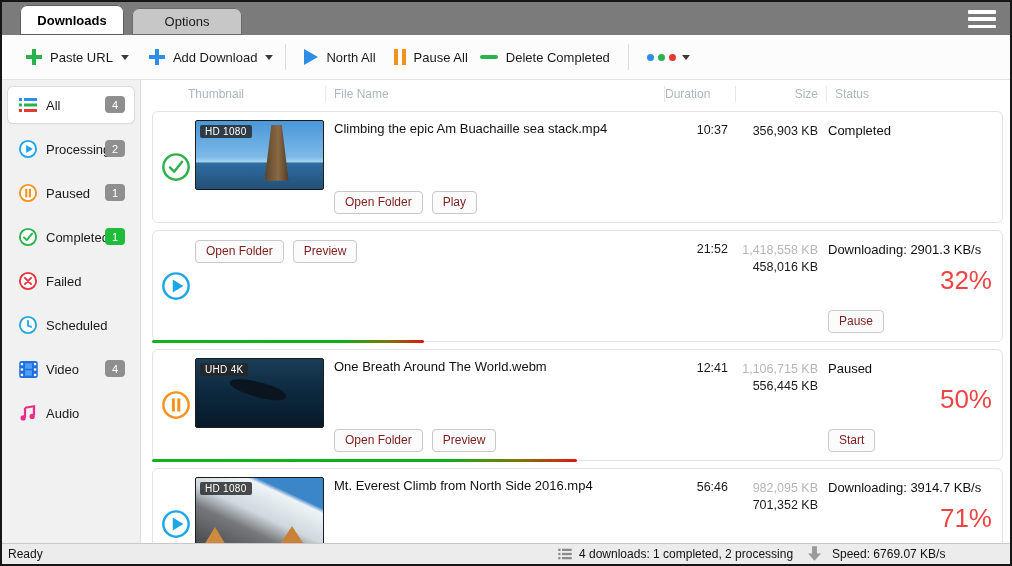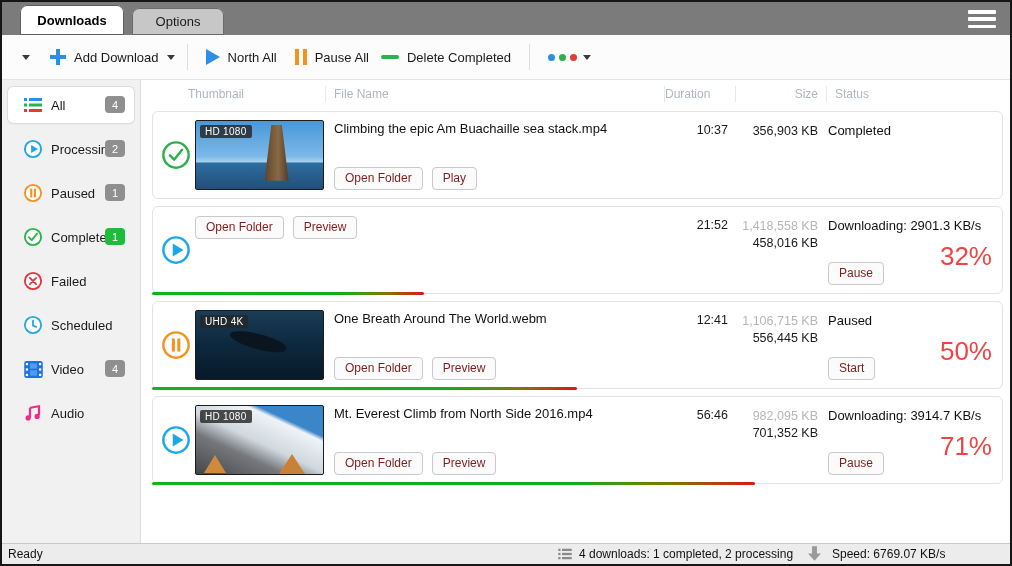--- a/index.html
+++ b/index.html
@@ -3,21 +3,21 @@
 <meta charset="utf-8">
 <style>
   * { margin:0; padding:0; box-sizing:border-box; }
   html,body { width:1012px; height:566px; font-family:"Liberation Sans", sans-serif; background:#555; }
   .window { position:relative; width:1012px; height:566px; border:2px solid #161616; background:#fff; overflow:hidden; }
 
   
   .titlebar { position:absolute; left:0; top:0; right:0; height:33px; background:#7b7b7b; }
   .tab { position:absolute; border-radius:7px 7px 0 0; display:flex; align-items:center; justify-content:center; font-size:13px; cursor:default; }
   .tab-downloads { left:18px; top:3px; width:104px; height:30px; background:#fff; font-weight:bold; color:#000; box-shadow:0 0 0 1px #5f5f5f inset; }
-  .tab-options { left:130px; top:6px; width:92px; height:27px; background:#c7c7c7; color:#1a1a1a; box-shadow:0 0 0 1px #6a6a6a inset; }
+  .tab-options { left:130px; top:6px; width:110px; height:27px; background:#c7c7c7; color:#1a1a1a; box-shadow:0 0 0 1px #6a6a6a inset; }
   .hamburger { position:absolute; right:14px; top:8px; width:28px; height:18px; display:flex; flex-direction:column; justify-content:space-between; }
   .hamburger span { display:block; height:3.5px; background:#fff; border-radius:1px; }
 
   
   .toolbar { position:absolute; left:0; top:33px; right:0; height:45px; background:#fcfcfc; border-bottom:1px solid #e3e3e3; display:flex; align-items:center; padding-left:18px; font-size:13px; color:#1a1a1a; }
   .tb-item { display:flex; align-items:center; gap:8px; padding:6px 6px; cursor:default; }
   .caret { width:0; height:0; border-left:4px solid transparent; border-right:4px solid transparent; border-top:5px solid #3a3a3a; margin-left:2px; }
   .tb-sep { width:1px; height:26px; background:#ddd; margin:0 12px; }
   .plus { position:relative; width:16px; height:16px; }
   .plus::before, .plus::after { content:""; position:absolute; background:currentColor; }
@@ -25,39 +25,39 @@
   .plus::after { left:0; top:6px; width:16px; height:4px; }
   .plus-green { color:#2bb24c; } .plus-blue { color:#2e8de5; }
   .tri-blue { width:0; height:0; border-top:8px solid transparent; border-bottom:8px solid transparent; border-left:14px solid #2e8de5; }
   .pausebars { display:flex; gap:4px; } .pausebars i { width:4px; height:16px; background:#f5921e; }
   .dash-green { width:18px; height:4px; background:#2bb24c; border-radius:2px; }
   .dots { display:flex; gap:4px; align-items:center; }
   .dots i { width:7px; height:7px; border-radius:50%; }
 
   
   .sidebar { position:absolute; left:0; top:78px; width:139px; bottom:21px; background:#f1f1f1; border-right:1px solid #ddd; padding-top:7px; }
-  .side-item { position:relative; height:36px; margin:0 6px 8px 6px; display:flex; align-items:center; padding-left:15px; border-radius:5px; font-size:13px; color:#1a1a1a; cursor:default; }
+  .side-item { position:relative; height:36px; margin:0 6px 8px 6px; display:flex; align-items:center; padding-left:10px; border-radius:5px; font-size:13px; color:#1a1a1a; cursor:default; }
   .side-item.selected { background:#fff; box-shadow:0 0 0 1px #dcdcdc, 0 1px 2px rgba(0,0,0,.08); }
   .side-item .sicon { width:20px; height:20px; margin-right:8px; display:flex; align-items:center; justify-content:center; }
   .count-badge { position:absolute; right:9px; top:9px; min-width:20px; height:17px; background:#8f8f8f; color:#fff; font-size:11px; border-radius:4px; display:flex; align-items:center; justify-content:center; padding:0 4px; }
   .count-badge.green { background:#1fbb3a; }
   .count-badge:empty { display:none; }
 
   
   .main { position:absolute; left:140px; top:78px; right:0; bottom:21px; background:#fff; overflow:hidden; }
   .thead { display:flex; height:27px; align-items:center; margin:0 7px 4px 10px; font-size:12px; color:#aeb6bf; }
   .thead .h-sep { border-left:1px solid #e8e8e8; height:16px; }
   .h-icon { width:34px; }
   .h-thumb { width:139px; padding-left:2px; }
   .h-name { flex:1; padding-left:8px; }
   .h-dur { width:62px; text-align:left; }
   .h-size { width:90px; text-align:right; padding-right:8px; }
   .h-status { width:176px; padding-left:8px; }
 
-  .card { position:relative; display:flex; height:88px; margin:0 7px 7px 10px; background:#fff; border:1px solid #e3e3e3; border-radius:6px; padding:8px; }
+  .card { position:relative; display:flex; height:112px; margin:0 7px 7px 10px; background:#fff; border:1px solid #e3e3e3; border-radius:6px; padding:8px; }
   .statecell { width:34px; display:flex; align-items:center; }
   .thumb { width:129px; height:70px; border:1px solid #1c1c1c; border-radius:2px; position:relative; overflow:hidden; flex:none; margin-right:10px; }
   .qbadge { position:absolute; top:4px; left:4px; background:rgba(38,38,38,.82); color:#fff; font-size:10px; padding:1px 5px; border-radius:2px; z-index:3; letter-spacing:.3px; }
   .mid { flex:1; display:flex; flex-direction:column; justify-content:space-between; padding-top:1px; min-width:0;gap:18px; }
   .fname { font-size:13px; color:#111; line-height:16px; padding-right:6px; }
   .btnrow { display:flex; gap:9px; }
   .btn { font-family:"Liberation Sans", sans-serif; font-size:12px; color:#7f1d1d; background:#fbfbfb; border:1px solid #c9c9c9; border-radius:4px; padding:3px 10px; line-height:15px; }
   .cell-dur { width:62px; text-align:right; font-size:12.5px; color:#1a1a1a; padding-top:3px; }
   .cell-size { width:90px; text-align:right; font-size:12.5px; padding-top:3px; line-height:17px; }
   .size-gray { color:#b6b6b6; } .size-dark { color:#1a1a1a; }
@@ -97,20 +97,24 @@
         <span>Options</span>
       </div>
     <div class="hamburger">
         <span></span>
         <span></span>
         <span></span>
       </div>
   </div>
 
   <div class="toolbar">
+    <div class="tb-item">
+      <span class="plus plus-green"></span>
+      <span>Paste URL</span>
+    </div>
     <span class="caret"></span>
     <div style="width:14px"></div>
     <div class="tb-item">
       <span class="plus plus-blue"></span>
       <span>Add Download</span>
     </div>
     <span class="caret"></span>
     <div class="tb-sep"></div>
     <div class="tb-item">
       <span class="tri-blue"></span>

